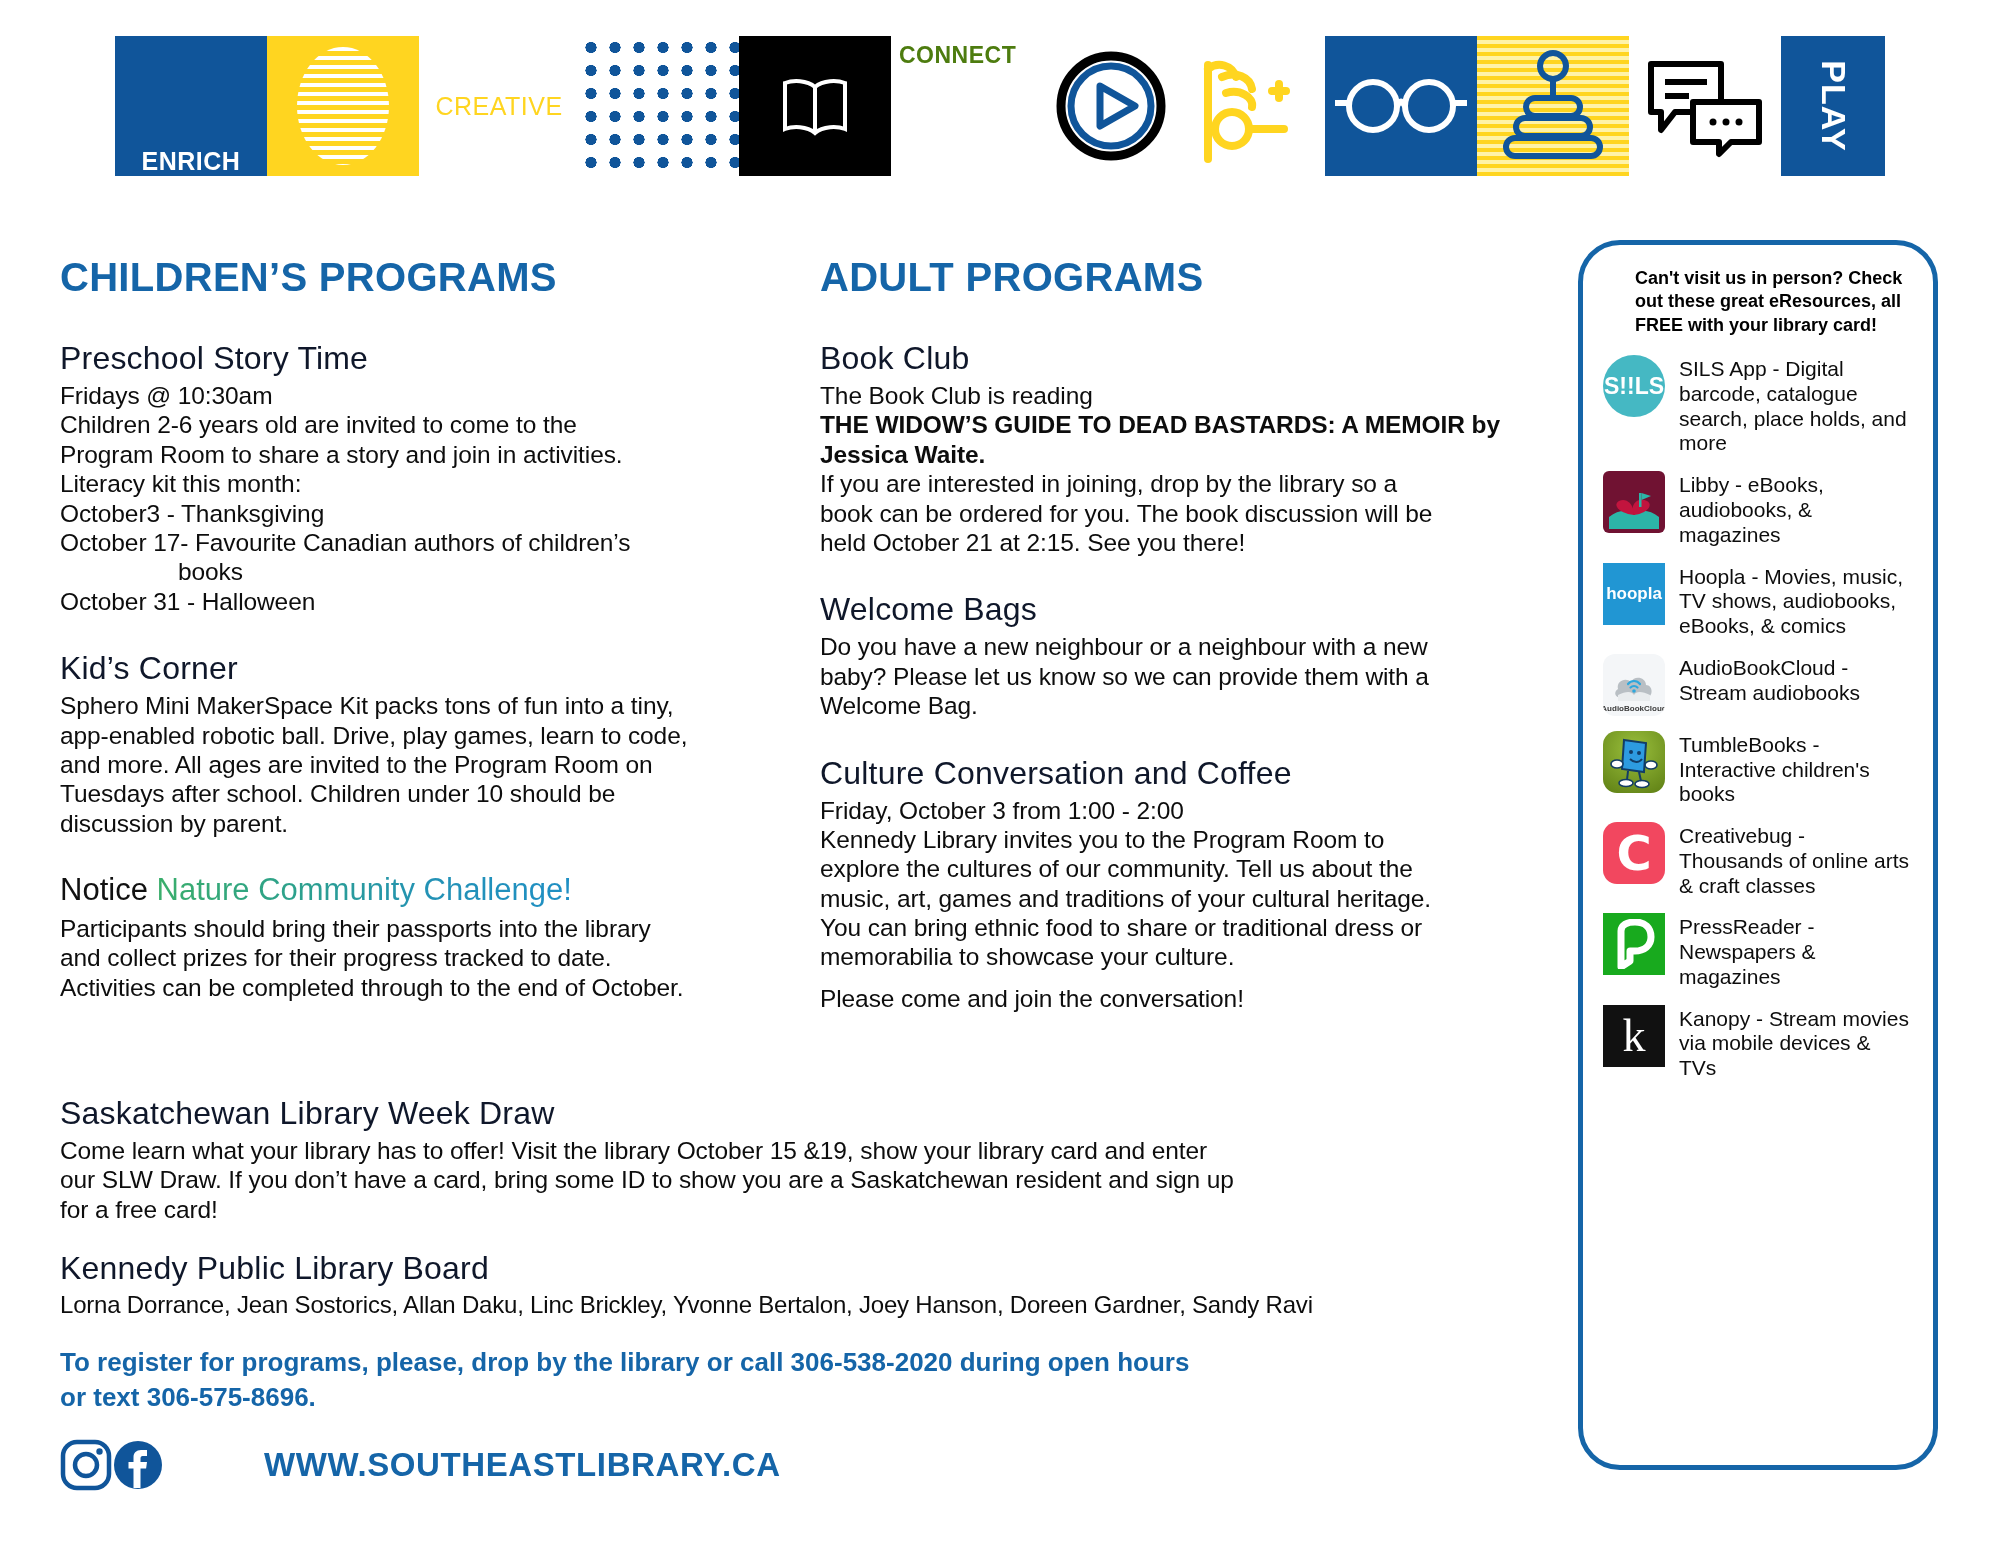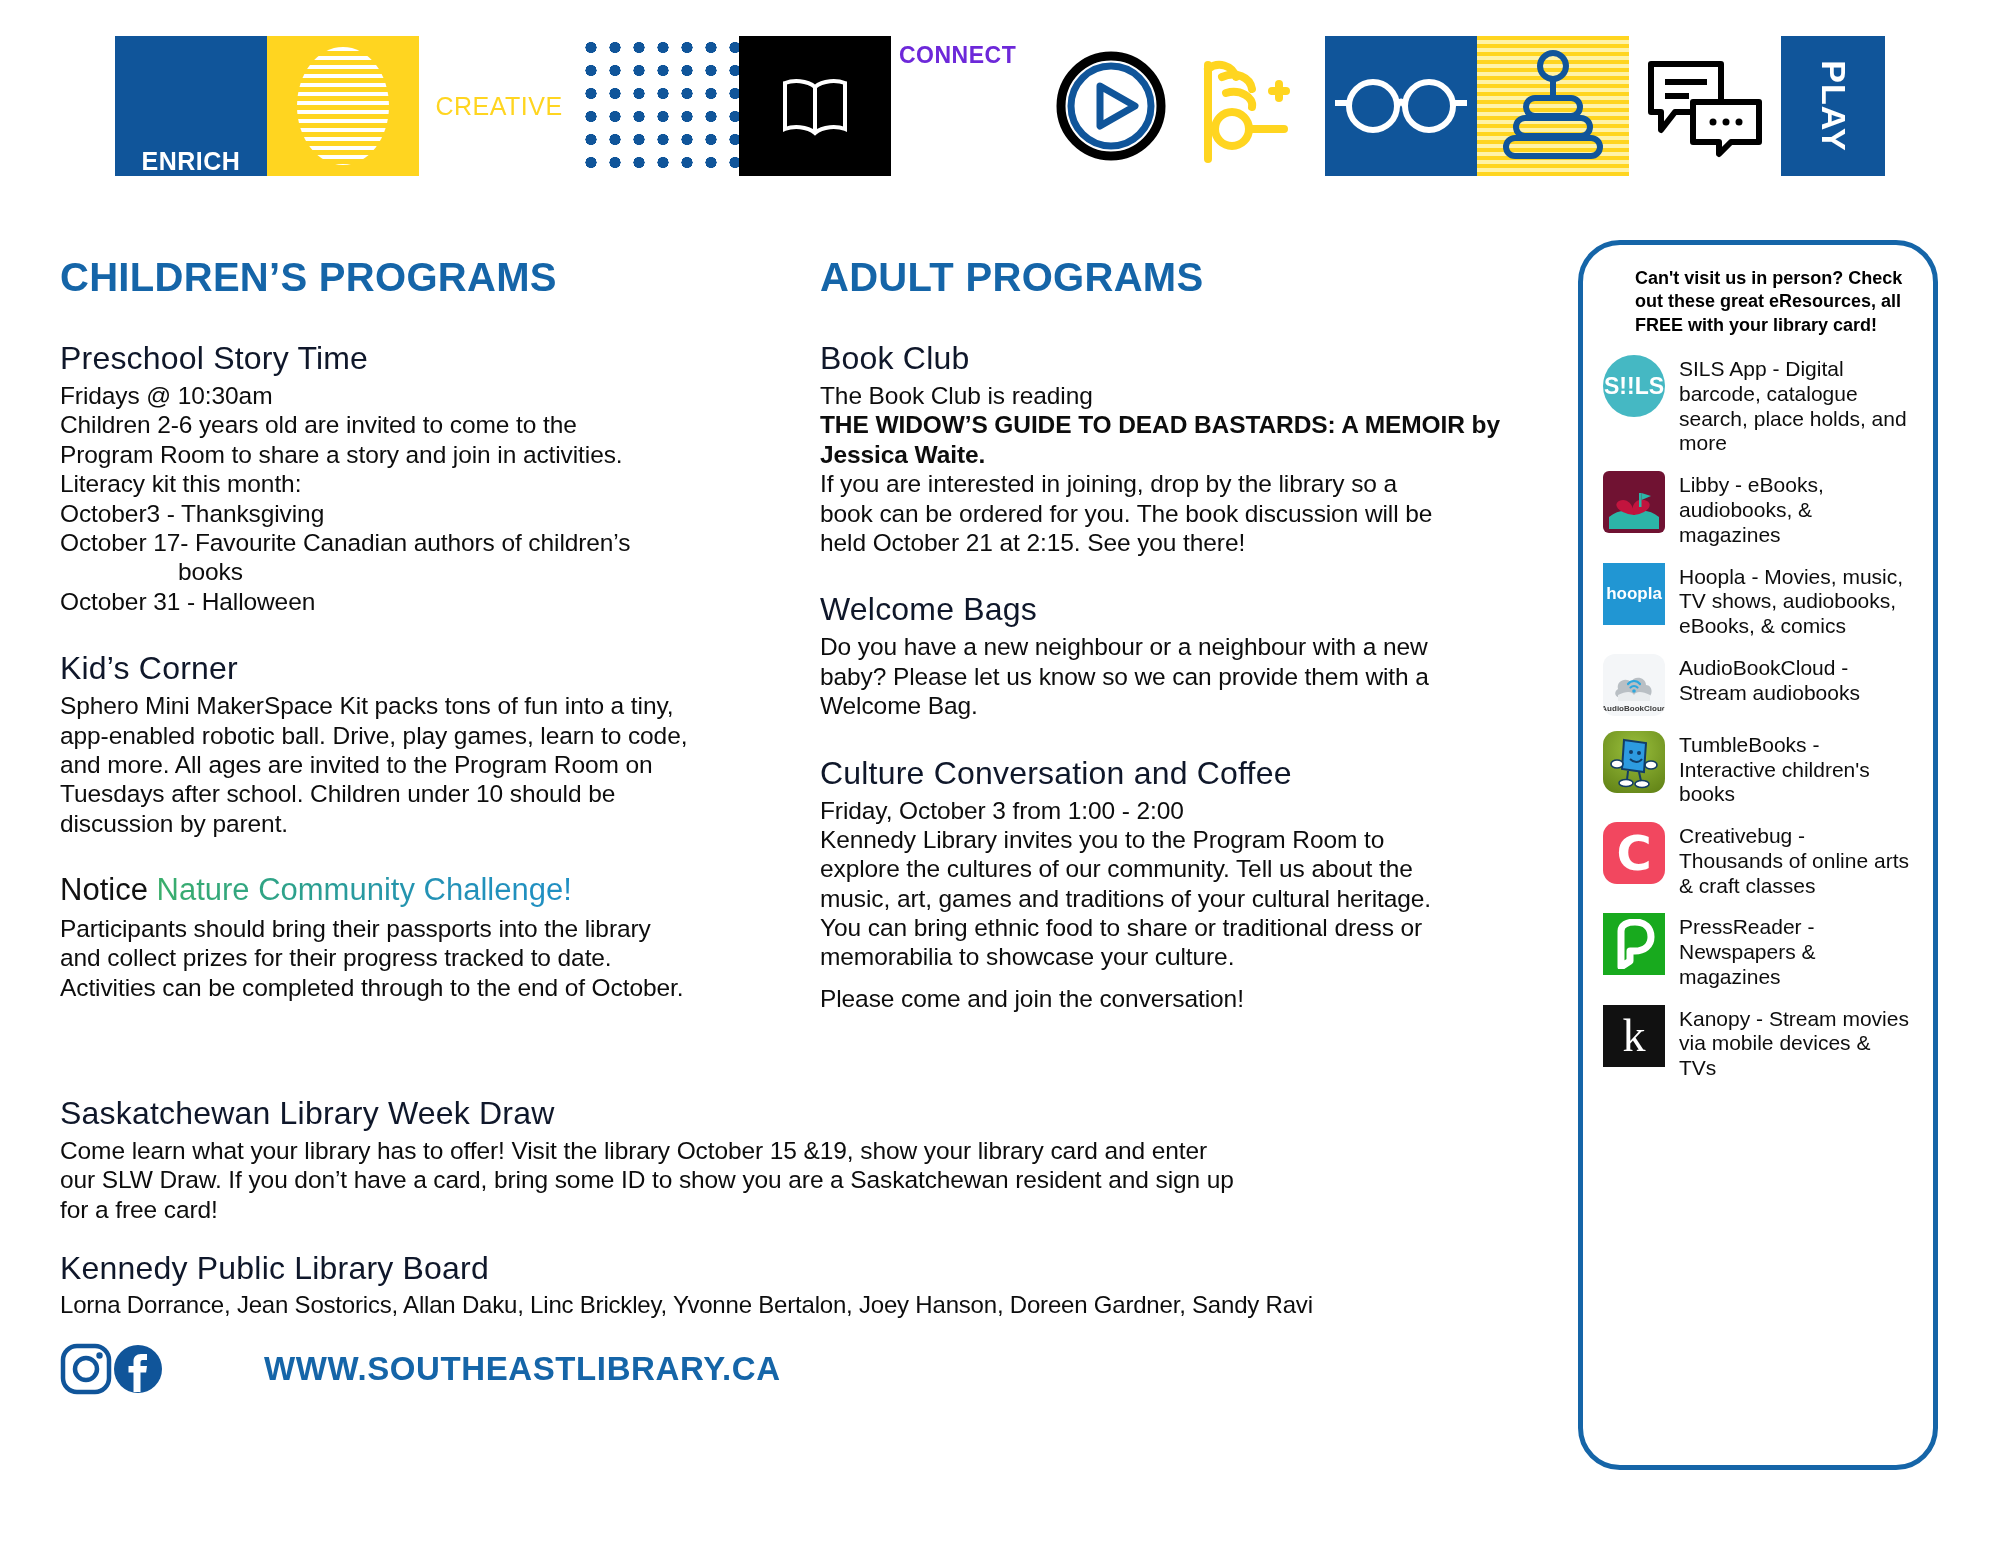--- a/index.html
+++ b/index.html
@@ -35,21 +35,21 @@
   .b-dots { width: 160px; background:#ffffff; position: relative; }
   .b-dots .dotgrid {
     position:absolute; left:0; top:0; width:100%; height:100%;
     background-image: radial-gradient(circle, #10559A 33%, transparent 34%);
     background-size: 24px 23px;
   }
   .b-book { width: 152px; background:#000000; display:flex; align-items:center; justify-content:center; }
   .b-connect { width: 152px; background:#ffffff; position:relative; }
   .b-connect span {
     position:absolute; left:8px; top:6px;
-    color:#6d28d9; font-weight:700; font-size:23px; letter-spacing:.5px;
+    color:#4d7c0f; font-weight:700; font-size:23px; letter-spacing:.5px;
   }
   .b-play { width: 136px; background:#ffffff; display:flex; align-items:center; justify-content:center; }
   .b-hand { width: 146px; background:#ffffff; display:flex; align-items:center; justify-content:center; }
   .b-glasses { width: 152px; background:#10559A; display:flex; align-items:center; justify-content:center; }
   .b-rings { width: 152px;
     background: repeating-linear-gradient(to bottom, #FFD520 0px, #FFD520 4px, #FFF3A8 4px, #FFF3A8 8px);
     display:flex; align-items:center; justify-content:center; }
   .b-chat { width: 152px; background:#ffffff; display:flex; align-items:center; justify-content:center; }
   .b-playword { width: 104px; background:#10559A; position:relative; overflow:hidden; }
   .b-playword span {
@@ -321,20 +321,24 @@
       <div>our SLW Draw. If you don’t have a card, bring some ID to show you are a Saskatchewan resident and sign up</div>
       <div>for a free card!</div>
     </div>
   </div>
 
   <div style="margin-top:26px">
     <h2 class="sub">Kennedy Public Library Board</h2>
     <div class="board-names">Lorna Dorrance, Jean Sostorics, Allan Daku, Linc Brickley, Yvonne Bertalon, Joey Hanson, Doreen Gardner, Sandy Ravi</div>
   </div>
 
+  <div class="register">
+    <div>To register for programs, please, drop by the library or call 306-538-2020 during open hours</div>
+    <div>or text 306-575-8696.</div>
+  </div>
 
   <div class="footer-row">
     <svg width="52" height="52" viewBox="0 0 52 52">
       <rect x="3" y="3" width="46" height="46" rx="14" fill="none" stroke="#10559A" stroke-width="4.5"></rect>
       <circle cx="26" cy="26" r="11" fill="none" stroke="#10559A" stroke-width="4.5"></circle>
       <circle cx="39.5" cy="12.5" r="3.2" fill="#10559A"></circle>
     </svg>
     <svg width="52" height="52" viewBox="0 0 52 52">
       <circle cx="26" cy="26" r="24" fill="#10559A"></circle>
       <path d="M30.5 17 h4.5 v-6 h-6 c-4.6 0 -7.5 2.8 -7.5 7.5 V23 h-5 v6.5 h5 V49 h7 V29.5 h5.6 l0.9 -6.5 h-6.5 v-3.6 c0 -1.5 0.6 -2.4 2 -2.4 z" fill="#ffffff"></path>

